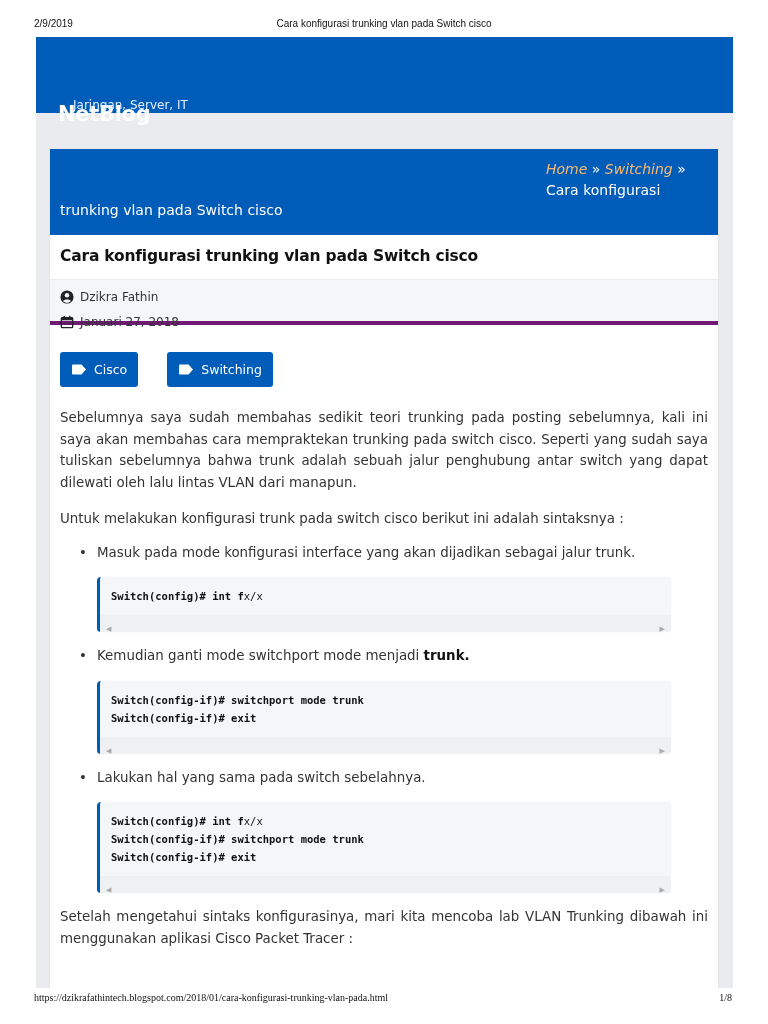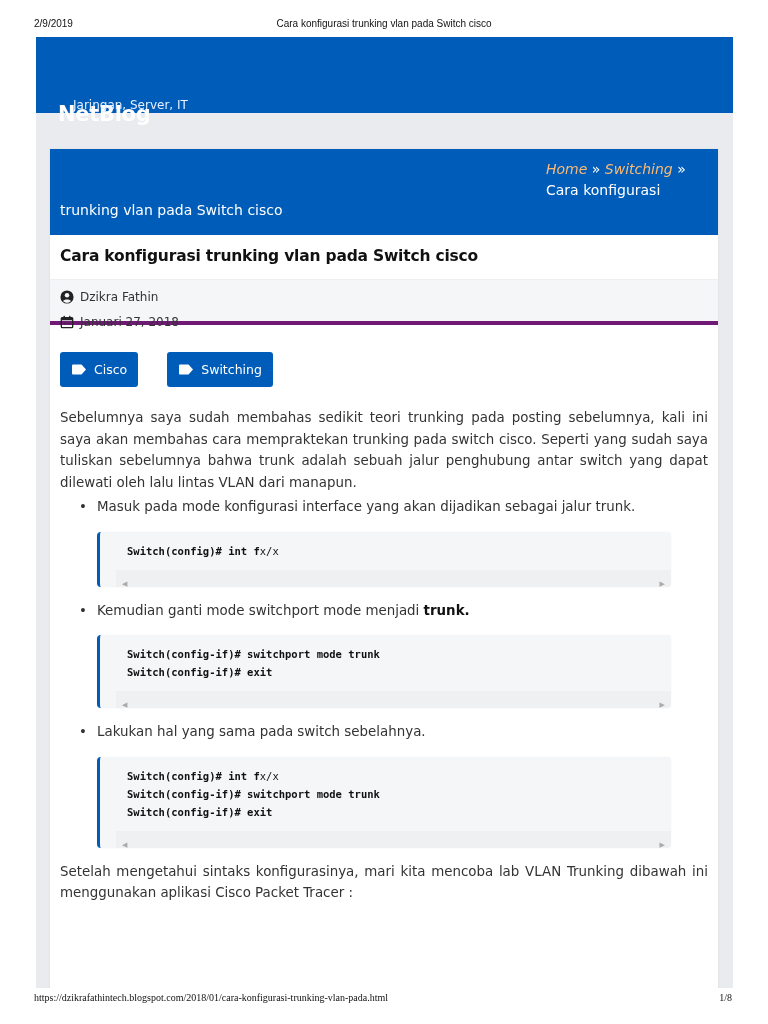--- a/index.html
+++ b/index.html
@@ -36,26 +36,26 @@
   .meta-row.date { top: 35px; }
   .meta-icon { width: 14px; height: 14px; margin-right: 6px; display: inline-block; }
 
   .tags { position: absolute; left: 10px; top: 203px; display: flex; gap: 29px; }
   .tag { height: 35px; padding: 0 11px; background: #005cb9; color: #fff; border-radius: 3px; display: flex; align-items: center; font-size: 12.5px; cursor: pointer; }
   .tag-icon { width: 16px; height: 11px; margin-right: 7px; display: inline-block; }
 
   .content { position: absolute; left: 10px; top: 258px; width: 648px; font-size: 13.4px; line-height: 21.5px; color: #333; }
   .para { text-align: justify; }
   .para + .para { margin-top: 15px; }
-  .bullet-list { list-style: none; margin-top: 3px; }
+  .bullet-list { list-style: none; margin-top: 12px; }
   .bullet { position: relative; padding-left: 37px; }
   .bullet::before { content: "•"; position: absolute; left: 19px; top: 0; color: #333; }
   .bold { font-weight: bold; color: #111; }
 
-  .code-block { margin: 14px 0 13px 37px; width: 574px; background: #f5f6f8; border-left: 3px solid #005cb9; border-radius: 4px; box-shadow: 0 0 2px rgba(0,0,0,0.06); position: relative; padding-left: 16px; }
+  .code-block { margin: 14px 0 13px 37px; width: 574px; background: #f5f6f8; border-left: 3px solid #005cb9; border-radius: 4px; box-shadow: 0 0 2px rgba(0,0,0,0.06); position: relative; }
   .code-lines { padding: 10px 12px 10px 11px; font-family: "DejaVu Sans Mono", monospace; font-size: 10.5px; line-height: 18px; color: #111; font-weight: bold; white-space: pre; }
   .code-lines .arg { font-weight: normal; }
   .code-scroll { height: 17px; background: #eef0f2; position: relative; border-radius: 0 0 4px 0; }
   .scroll-left, .scroll-right { position: absolute; top: 4px; font-size: 7px; color: #aaa; }
   .scroll-left { left: 6px; }
   .scroll-right { right: 6px; }
 
   .after-list { margin-top: 8px; }
 </style>
 </head>
@@ -119,20 +119,21 @@
       <a class="tag">
         <svg class="tag-icon" viewBox="0 0 16 11">
             <path d="M1 1.5 Q1 0.5 2 0.5 H10.5 L15 5.5 L10.5 10.5 H2 Q1 10.5 1 9.5Z" fill="#fff"></path>
           </svg>
         <span>Switching</span>
       </a>
     </div>
 
     <div class="content">
       <p class="para">Sebelumnya saya sudah membahas sedikit teori trunking pada posting sebelumnya, kali ini saya akan membahas cara mempraktekan trunking pada switch cisco. Seperti yang sudah saya tuliskan sebelumnya bahwa trunk adalah sebuah jalur penghubung antar switch yang dapat dilewati oleh lalu lintas VLAN dari manapun.</p>
+      <p class="para">Untuk melakukan konfigurasi trunk pada switch cisco berikut ini adalah sintaksnya :</p>
 
       <ul class="bullet-list">
         <li class="bullet">
           <span>Masuk pada mode konfigurasi interface yang akan dijadikan sebagai jalur trunk.</span>
         </li>
       </ul>
       <div class="code-block">
         <div class="code-lines"><span><span>Switch(config)# int f</span><span class="arg">x/x</span></span></div>
         <div class="code-scroll">
           <span class="scroll-left">◀</span>

